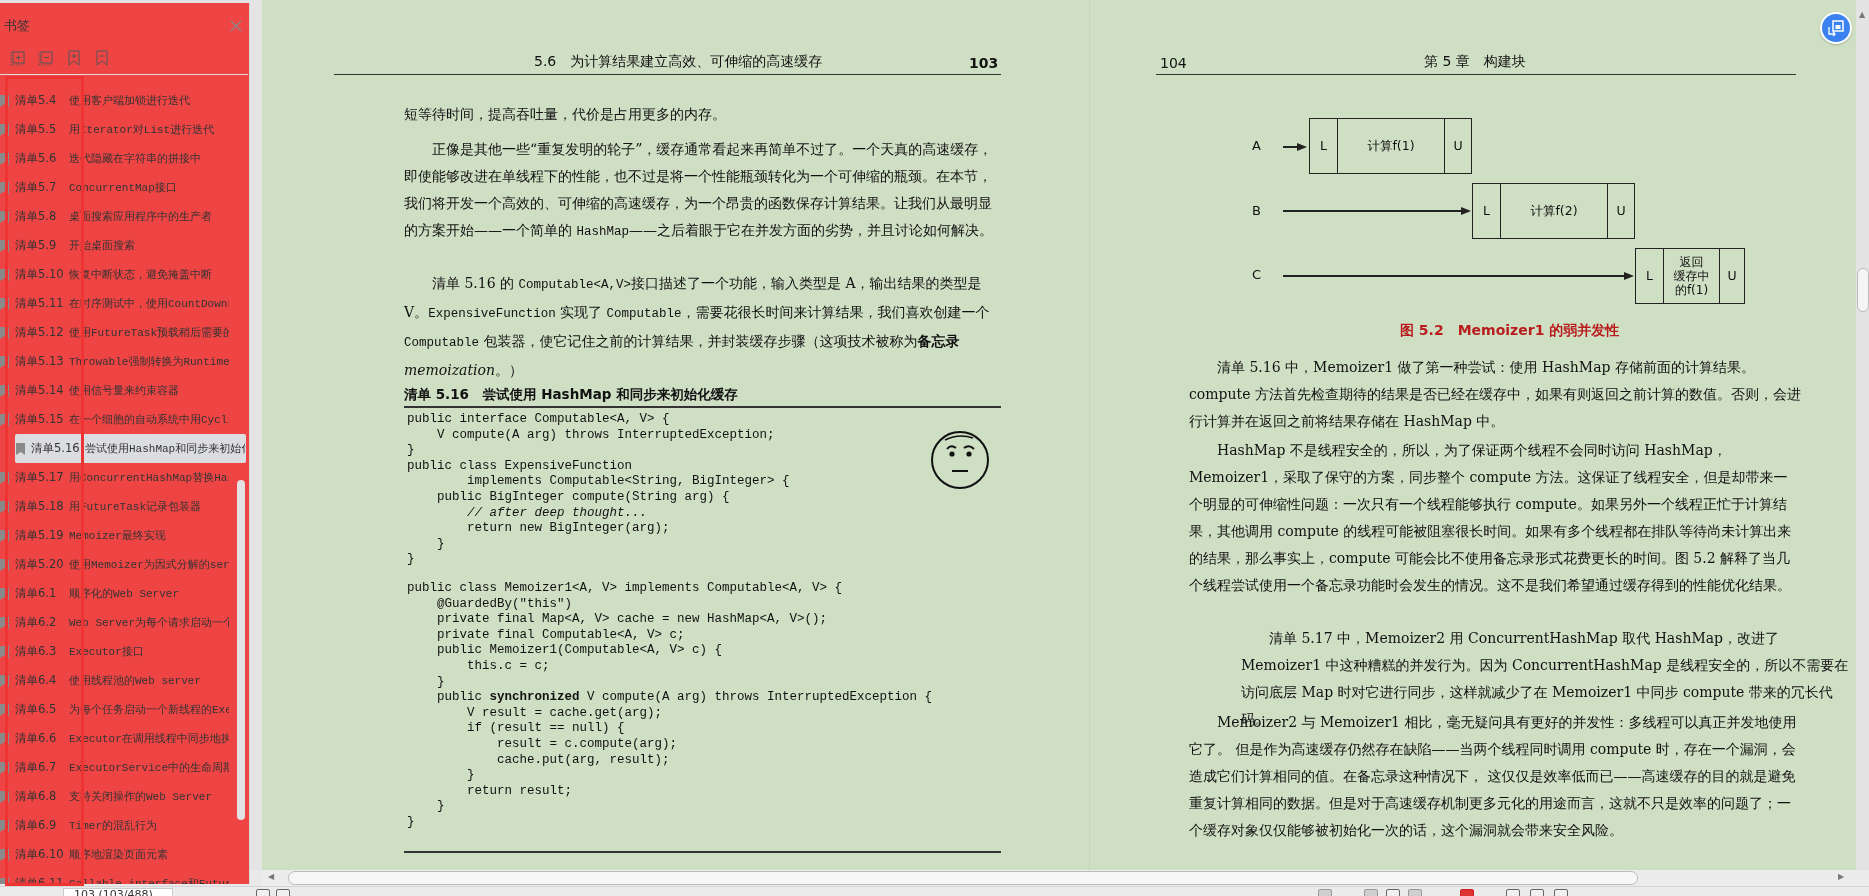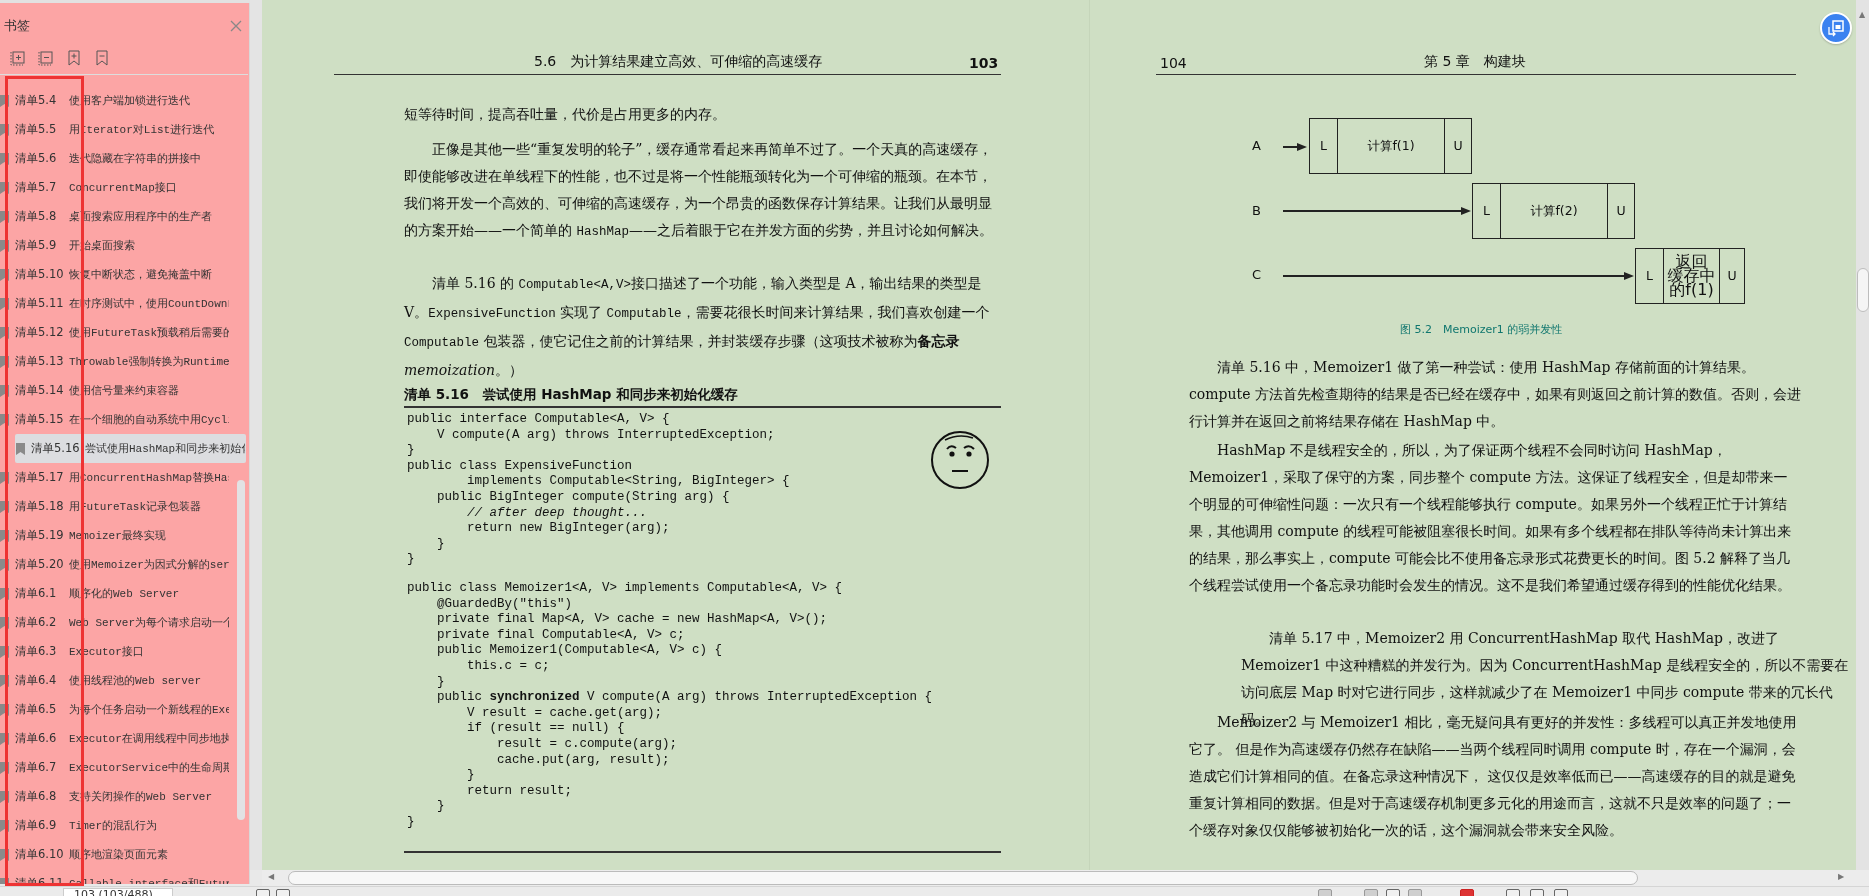--- a/index.html
+++ b/index.html
@@ -1,20 +1,20 @@
 <!DOCTYPE html>
 <html><head>
 <meta charset="utf-8">
 <style>
   * { box-sizing: border-box; margin: 0; padding: 0; }
   html, body { width: 1869px; height: 896px; overflow: hidden; background: #e9e9e9; font-family: "DejaVu Sans", sans-serif; }
   .app { position: relative; width: 1869px; height: 896px; }
 
   
-  .sidebar { position: absolute; left: 0; top: 0; width: 250px; height: 884px; background: #fca5a5; border-right: 1px solid #d8d8d8; }
+  .sidebar { position: absolute; left: 0; top: 0; width: 250px; height: 884px; background: #ef4444; border-right: 1px solid #d8d8d8; }
   .sidebar-topline { position: absolute; left: 0; top: 0; width: 250px; height: 3px; background: #e2e2e2; }
   .sb-title { position: absolute; left: 4px; top: 17px; font-size: 13px; color: #333; }
   .sb-close { position: absolute; left: 228px; top: 18px; width: 16px; height: 16px; cursor: pointer; }
   .sb-tools { position: absolute; left: 10px; top: 50px; display: flex; gap: 12px; }
   .sb-tool { width: 16px; height: 16px; cursor: pointer; }
   .sb-divider { position: absolute; left: 0; top: 74px; width: 248px; height: 1px; background: #ddd; }
   .sb-list { position: absolute; left: 0; top: 86px; width: 246px; height: 798px; overflow: hidden; }
   .sb-item { position: relative; height: 29px; display: flex; align-items: center; font-size: 11.5px; color: #333; cursor: pointer; white-space: nowrap; }
   .sb-item.active { background: #dcdde0; margin-left: 15px; padding-left: 1px; width: 231px; border-radius: 2px; }
   .bm-icon { width: 9px; height: 12px; margin-right: 6px; flex: none; }
@@ -35,21 +35,21 @@
   .listing-title { position: absolute; font-size: 13.5px; font-weight: bold; color: #111; }
   .code { position: absolute; font-family: "Liberation Mono", monospace; font-size: 12.5px; color: #111; line-height: 15.6px; white-space: pre; }
   .code b { font-weight: bold; }
 
   .fig-label { position: absolute; font-size: 13px; color: #111; }
   .fig-box { position: absolute; border: 1.3px solid #222; display: flex; }
   .fig-cell { border-right: 1.3px solid #222; display: flex; align-items: center; justify-content: center; font-size: 12.5px; color: #111; text-align: center; line-height: 14px; }
   .fig-cell:last-child { border-right: none; }
   .arrow-line { position: absolute; height: 1.5px; background: #222; }
   .arrow-head { position: absolute; width: 0; height: 0; border-top: 4px solid transparent; border-bottom: 4px solid transparent; border-left: 10px solid #222; }
-  .fig-caption { position: absolute; font-size: 11px; font-weight: normal; color: #0f766e; }
+  .fig-caption { position: absolute; font-size: 14px; font-weight: bold; color: #b91c1c; }
 
   
   .vscroll { position: absolute; left: 1856px; top: 0; width: 13px; height: 870px; background: #e3e3e3; }
   .vscroll-thumb { position: absolute; left: 1857px; top: 268px; width: 12px; height: 44px; background: #f5f5f5; border: 1px solid #bdbdbd; border-radius: 6px; }
   .vscroll-up { position: absolute; left: 1859px; top: 10px; font-size: 8px; color: #777; }
   .hscroll { position: absolute; left: 262px; top: 870px; width: 1607px; height: 16px; background: #ececec; }
   .hscroll-thumb { position: absolute; left: 288px; top: 871px; width: 1350px; height: 14px; background: #f7f7f7; border: 1px solid #bbb; border-radius: 7px; }
   .hscroll-left { position: absolute; left: 268px; top: 872px; font-size: 8px; color: #777; }
   .hscroll-right { position: absolute; left: 1838px; top: 872px; font-size: 8px; color: #777; }
 
@@ -352,21 +352,21 @@
         <div class="fig-cell" style="width:28px;">L</div>
         <div class="fig-cell" style="width:107px;">计算f(2)</div>
         <div class="fig-cell" style="width:26px;">U</div>
       </div>
 
       <div class="fig-label" style="left:990px; top:267px;">C</div>
       <div class="arrow-line" style="left:1021px; top:275px; width:344px;"></div>
       <div class="arrow-head" style="left:1362px; top:272px;"></div>
       <div class="fig-box" style="left:1373px; top:248px; width:110px; height:56px;">
         <div class="fig-cell" style="width:28px;">L</div>
-        <div class="fig-cell" style="width:56px; white-space:pre-line; font-size:16px;">返回
+        <div class="fig-cell" style="width:56px; white-space:pre-line; font-size:12px;">返回
 缓存中
 的f(1)</div>
         <div class="fig-cell" style="width:24px;">U</div>
       </div>
 
       <div class="fig-caption" style="left:1138px; top:322px;">图 5.2　Memoizer1 的弱并发性</div>
     </div>
 
     <div class="para" style="left:927px; top:354px; width:612px; text-indent:28px;">清单 5.16 中，Memoizer1 做了第一种尝试：使用 HashMap 存储前面的计算结果。compute 方法首先检查期待的结果是否已经在缓存中，如果有则返回之前计算的数值。否则，会进行计算并在返回之前将结果存储在 HashMap 中。</div>
     <div class="para" style="left:927px; top:437px; width:612px; text-indent:28px;">HashMap 不是线程安全的，所以，为了保证两个线程不会同时访问 HashMap，Memoizer1，采取了保守的方案，同步整个 compute 方法。这保证了线程安全，但是却带来一个明显的可伸缩性问题：一次只有一个线程能够执行 compute。如果另外一个线程正忙于计算结果，其他调用 compute 的线程可能被阻塞很长时间。如果有多个线程都在排队等待尚未计算出来的结果，那么事实上，compute 可能会比不使用备忘录形式花费更长的时间。图 5.2 解释了当几个线程尝试使用一个备忘录功能时会发生的情况。这不是我们希望通过缓存得到的性能优化结果。</div>

